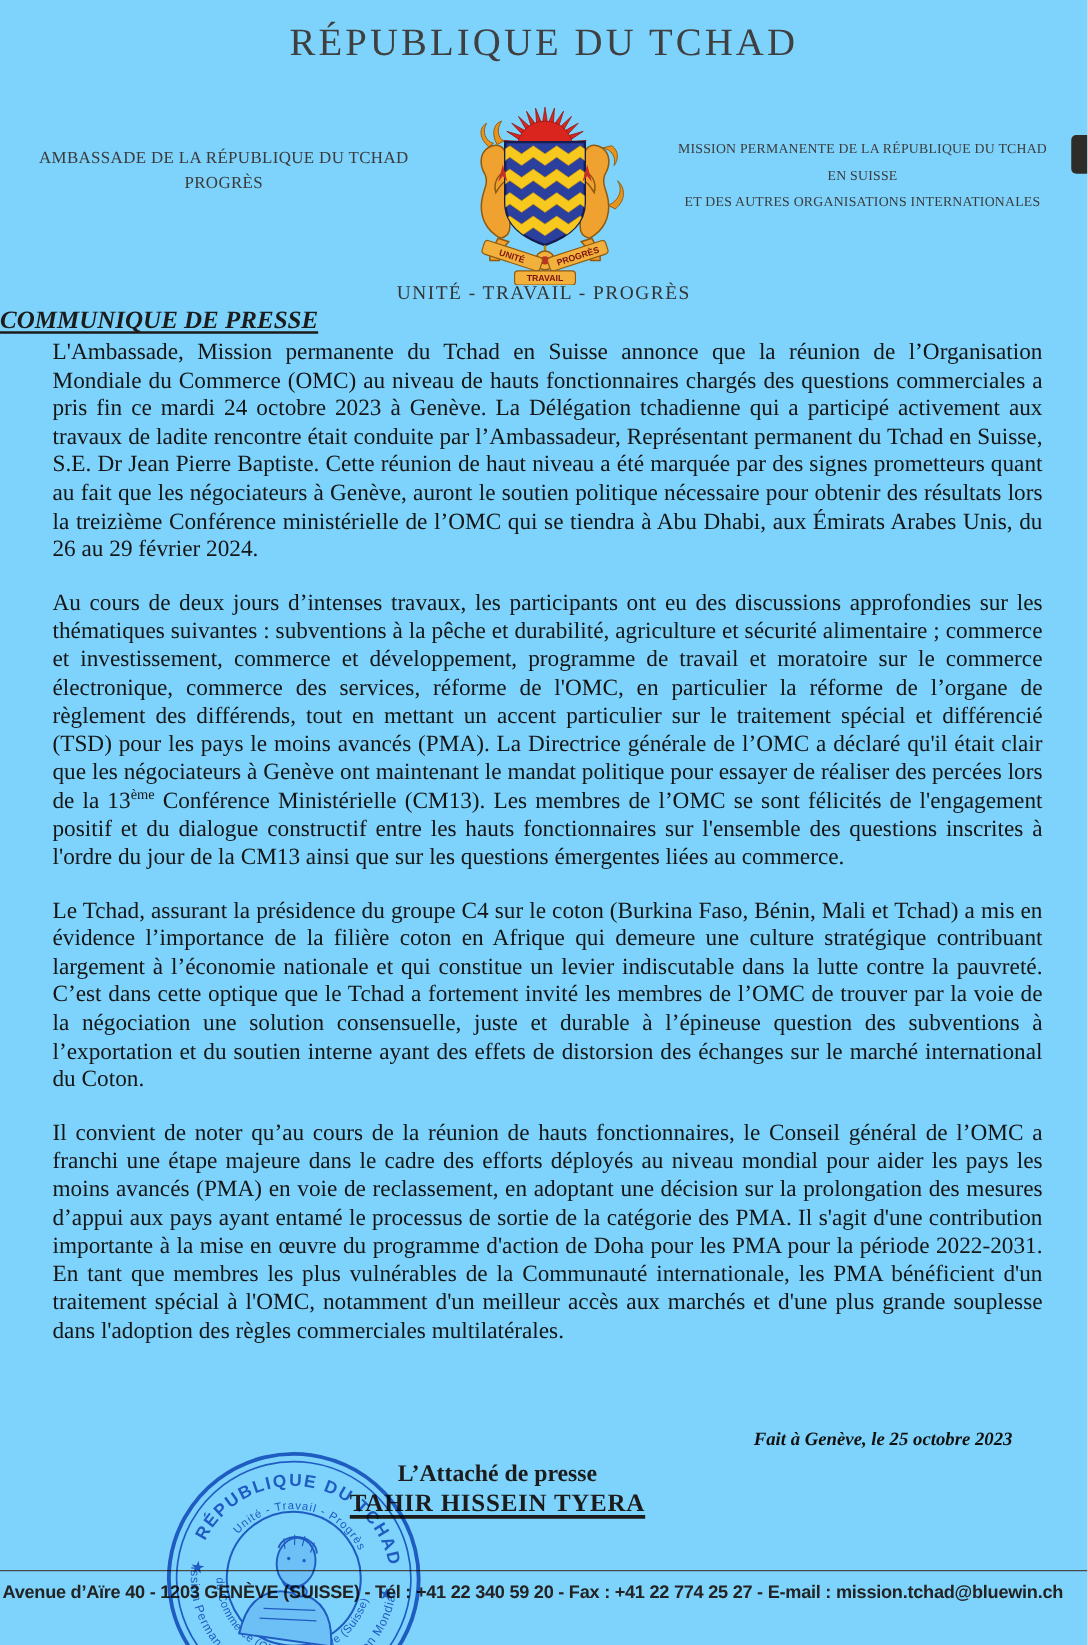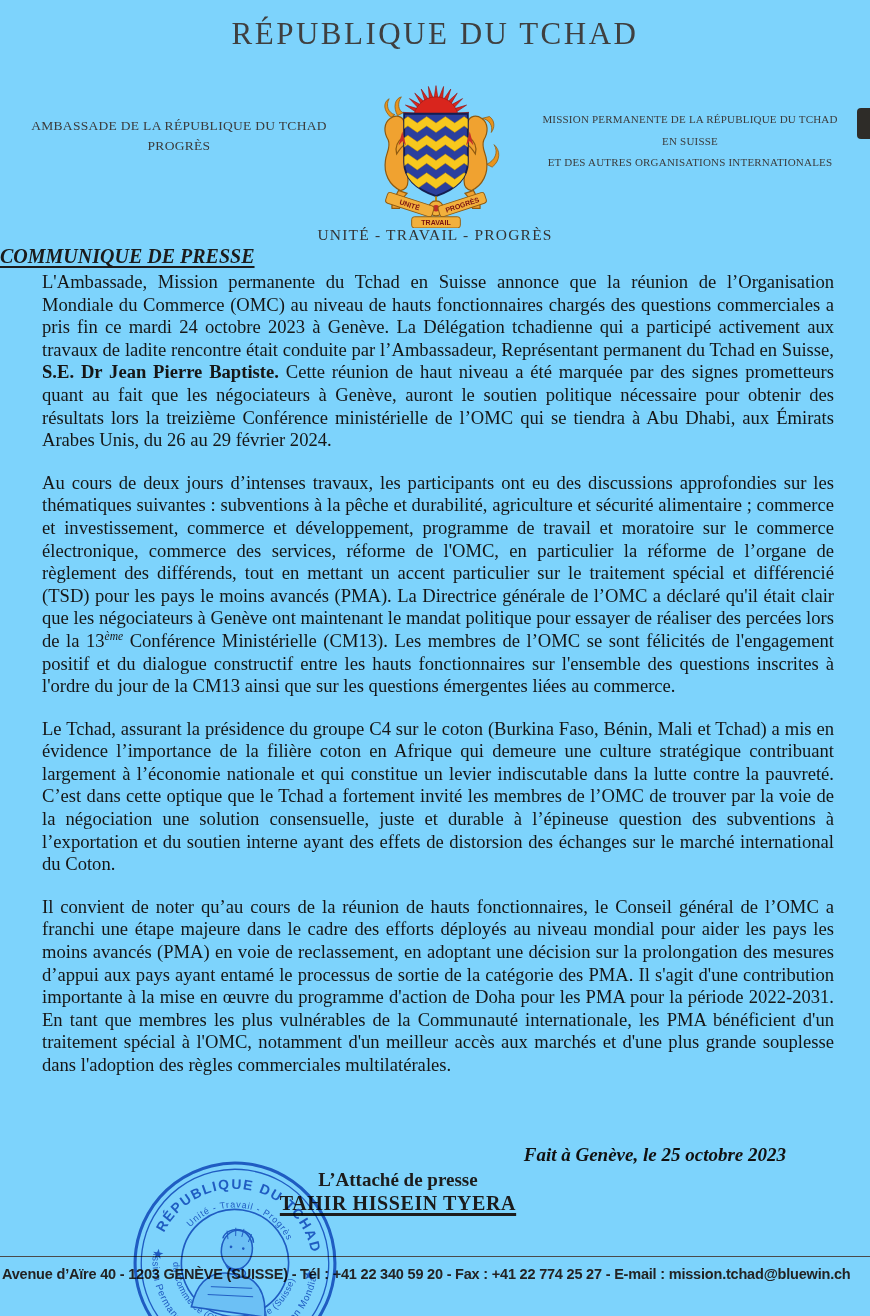--- a/index.html
+++ b/index.html
@@ -29,25 +29,25 @@
     position:absolute; top:245px; left:0; right:0; text-align:left;
     font-size:20px; font-weight:bold; font-style:italic;
   }
   .heading span { text-decoration:underline; text-decoration-thickness:2px; text-underline-offset:3px; }
   .body-text {
     position:absolute; top:271px; left:42px; width:792px;
     font-size:18.6px; line-height:22.6px; text-align:justify;
     text-justify:inter-word; color:#161616;
   }
   .body-text p { margin:0 0 20px 0; }
-  .b { font-weight:bold; }
-  .body-text sup { font-size:0.62em; line-height:0;font-style:italic; }
+  .b { font-weight:normal; }
+  .body-text sup { font-size:0.62em; line-height:0; }
   .date-line {
-    position:absolute; top:1144px; right:84px;
-    font-weight:bold; font-style:italic; font-size:19px; color:#111;
+    position:absolute; top:1144px; right:60px;
+    font-weight:bold; font-style:italic; font-size:15px; color:#111;
   }
   .sig {
     position:absolute; top:1169px; left:267px; width:262px; text-align:center;
   }
   .sig-role { font-weight:bold; font-size:19px; }
   .sig-name {
     font-weight:bold; font-size:20px; letter-spacing:0.6px; margin-top:1px;
     text-decoration:underline; text-decoration-thickness:2.5px; text-underline-offset:3px;
   }
   .footer-rule {

